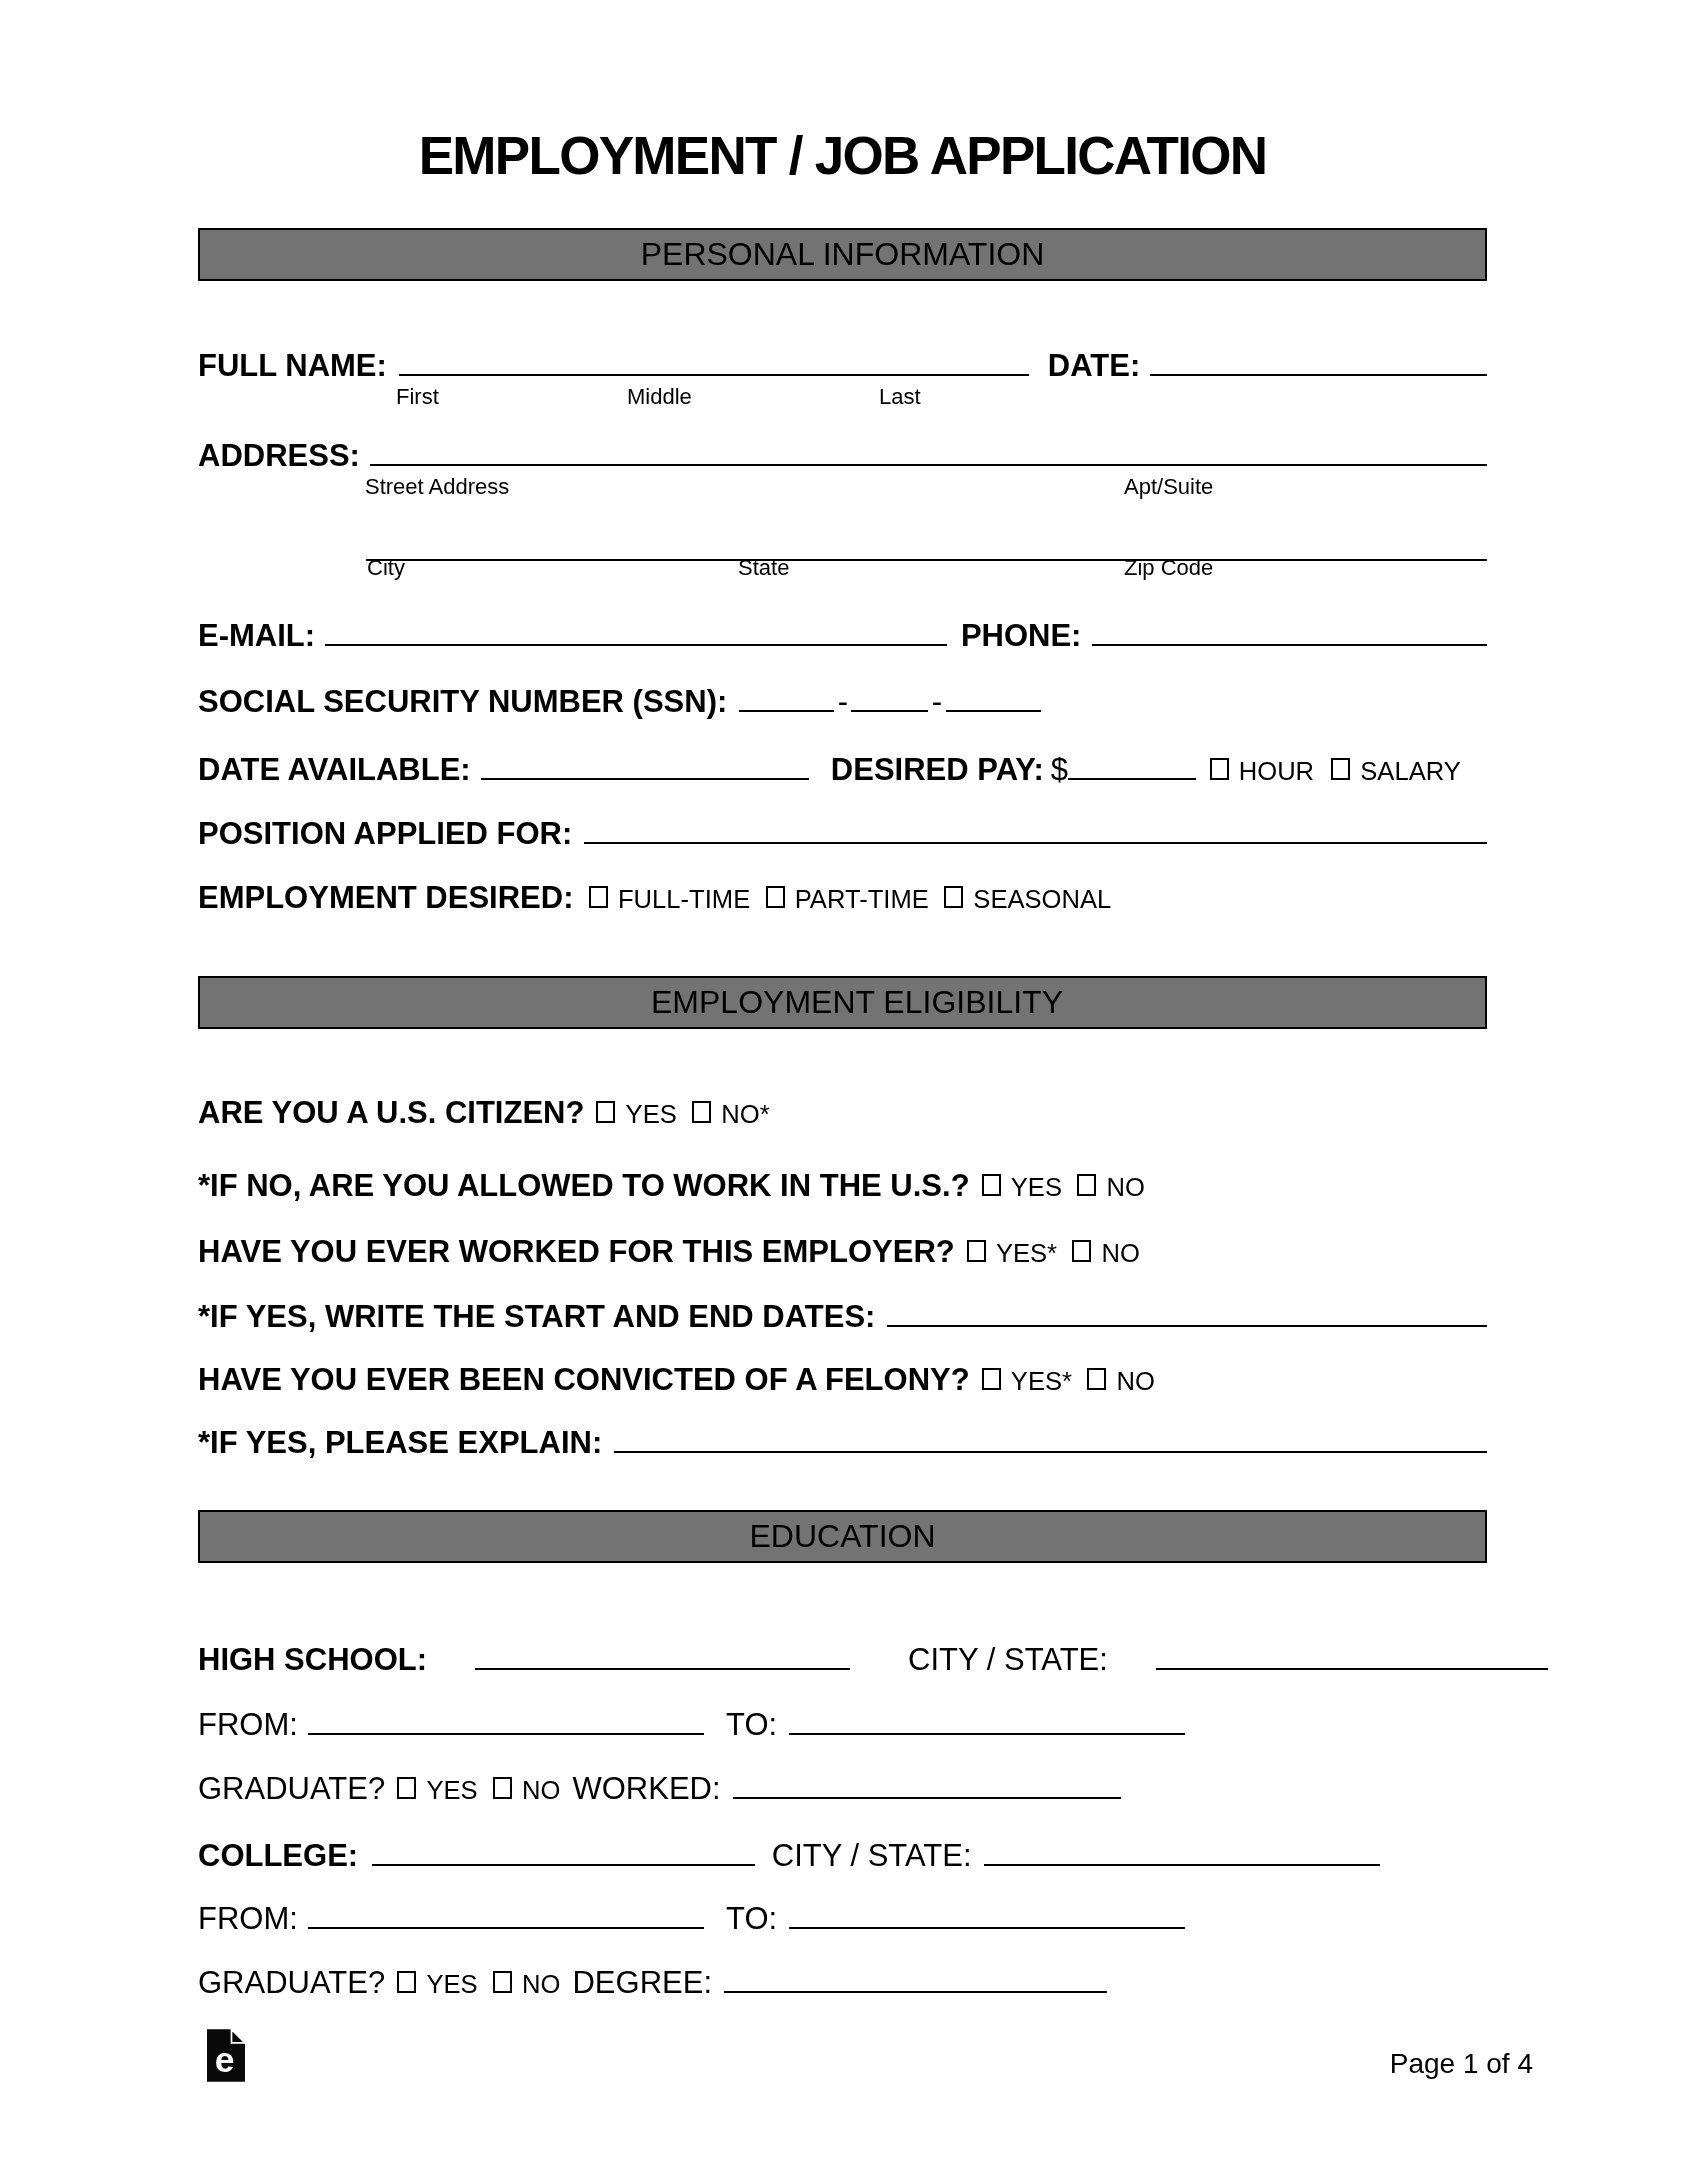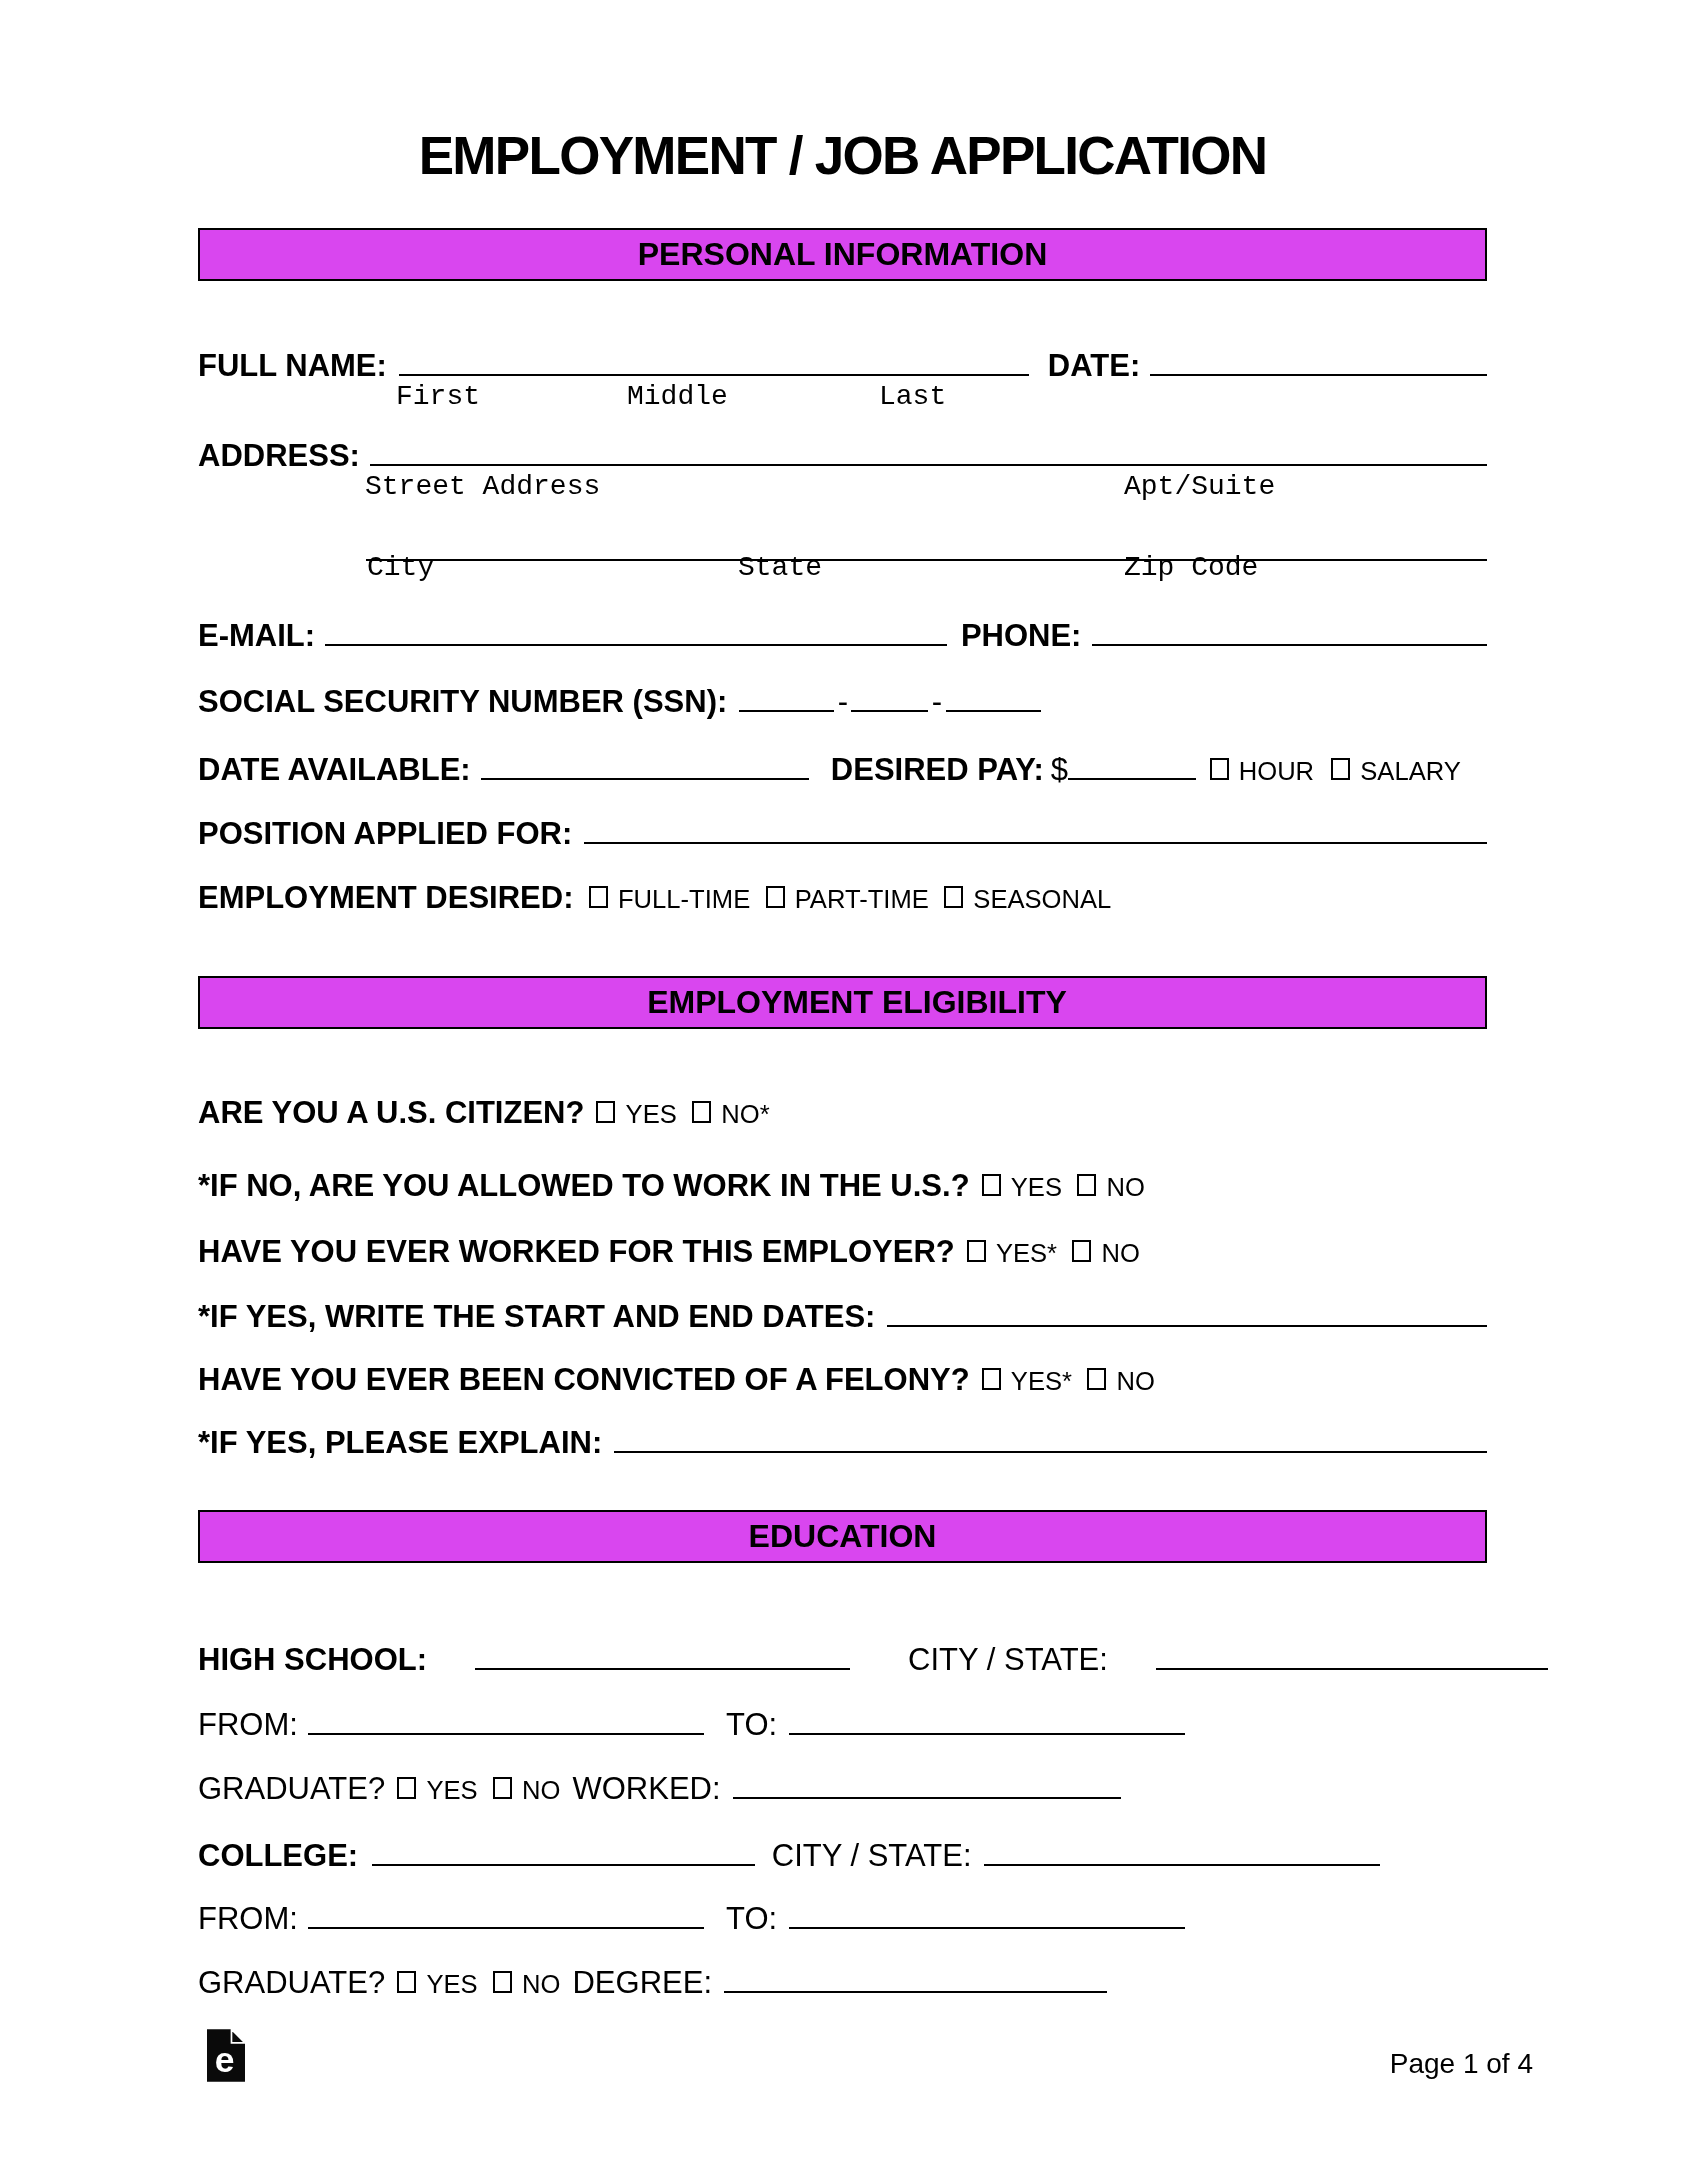--- a/index.html
+++ b/index.html
@@ -25,24 +25,24 @@
     font-weight: bold;
     letter-spacing: -1.7px;
     white-space: nowrap;
   }
 
   .section-bar {
     margin-top: 44px;
     height: 49px;
     line-height: 49px;
     border: 2.6px solid #000000;
-    background: #d946ef;
+    background: #737373;
     text-align: center;
     font-size: 32px;
-    font-weight: bold;
+    font-weight: normal;
   }
   .section-bar.eligibility { margin-top: 58px; padding-left: 29px; }
   .section-bar.education  { margin-top: 49px; }
 
   .row {
     display: flex;
     align-items: baseline;
     line-height: 37px;
     min-height: 37px;
     white-space: nowrap;
@@ -66,23 +66,22 @@
     width: 19px;
     height: 22px;
     border: 2.6px solid #000000;
     flex: 0 0 auto;
     align-self: baseline;
   }
 
   .sublabels {
     position: relative;
     height: 25.6px;
-    font-size: 28px;
+    font-size: 22px;
     line-height: 25.6px;
-    font-family: Liberation Mono, monospace;
   }
   .sublabels span { position: absolute; top: 0; }
 
   
   #row-fullname        { margin-top: 66px; }
   #row-address         { margin-top: 27px; }
   #row-address2        { margin-top: 19px; }
   #row-email           { margin-top: 36px; }
   #row-ssn             { margin-top: 29px; }
   #row-pay             { margin-top: 31px; }

